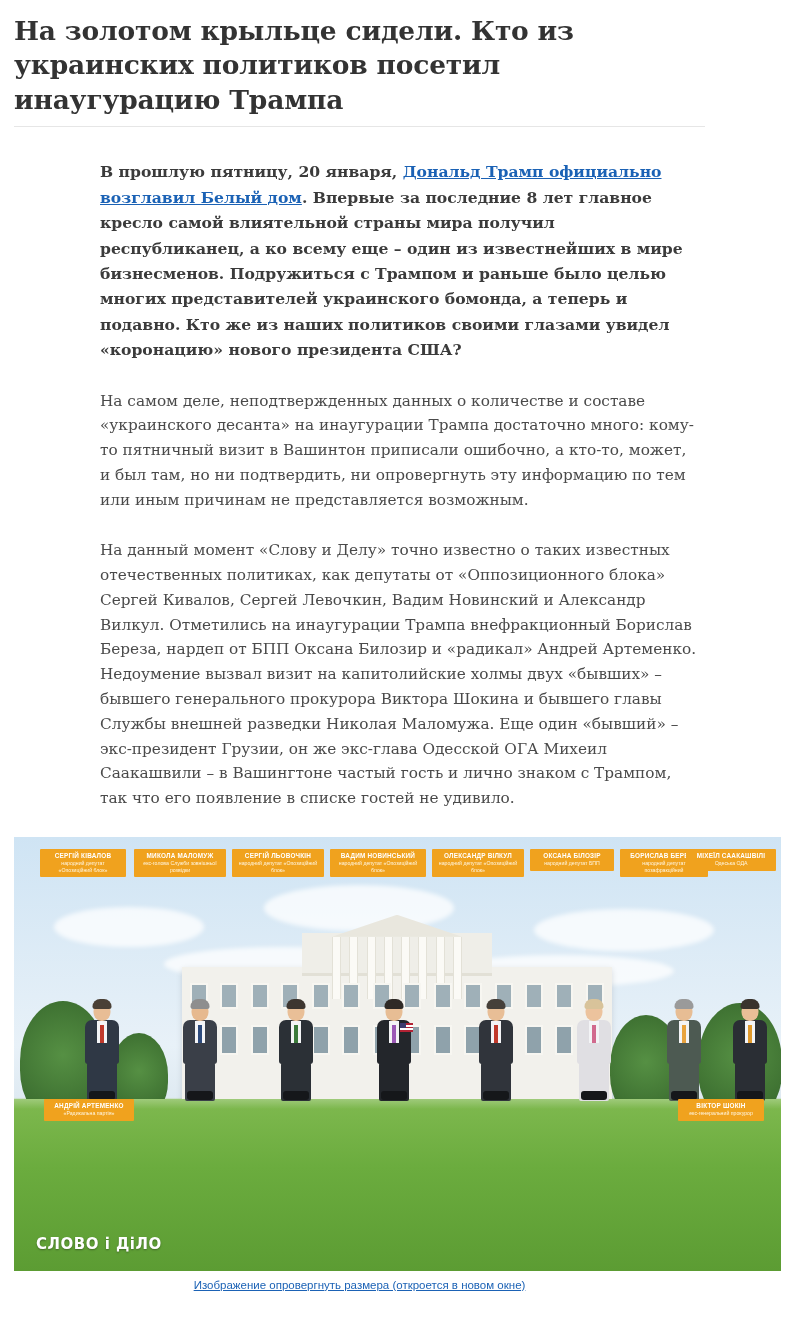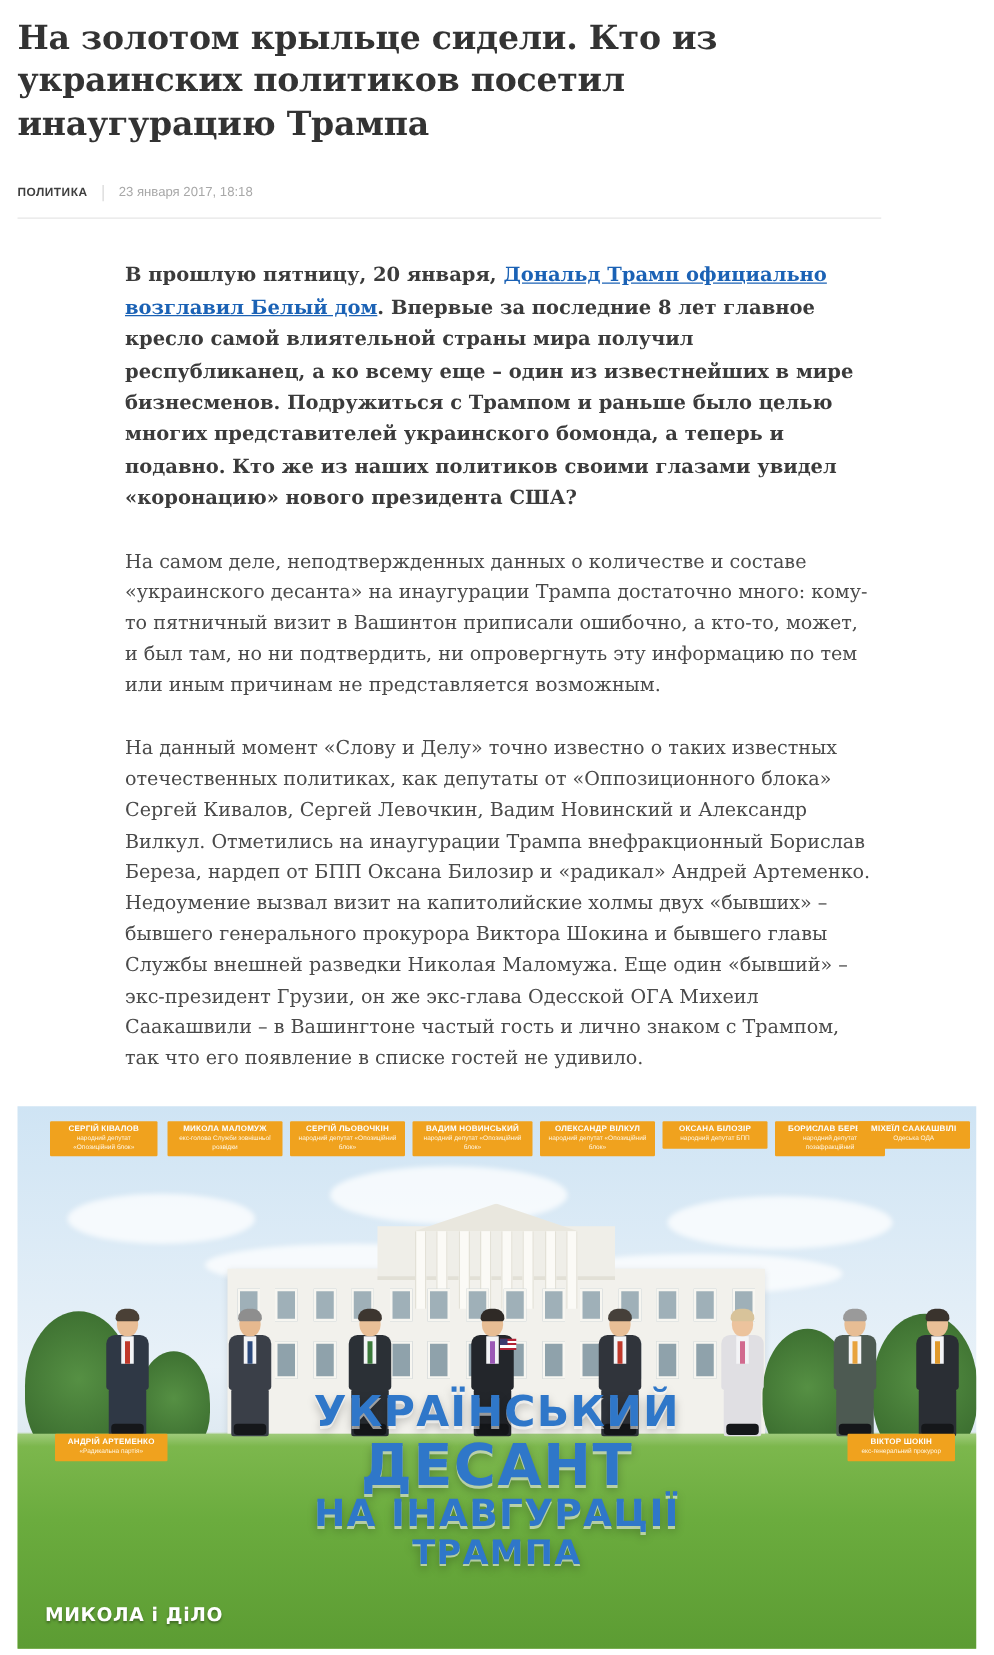--- a/index.html
+++ b/index.html
@@ -367,25 +367,20 @@
     background: #3c3b6e;
   }
 </style>
 </head>
 <body>
 
 <div class="page">
 
   <h1 class="article-title">На золотом крыльце сидели. Кто из украинских политиков посетил инаугурацию Трампа</h1>
 
-  <div class="meta-row">
-    <span class="meta-rubric">ПОЛИТИКА</span>
-    <span class="meta-sep"></span>
-    <span class="meta-date">23 января 2017, 18:18</span>
-  </div>
   <div class="meta-hr"></div>
 
   <div class="body-wrap">
     <p class="para lead" id="para-0">В прошлую пятницу, 20 января, <a href="#">Дональд Трамп официально возглавил Белый дом</a>. Впервые за последние 8 лет главное кресло самой влиятельной страны мира получил республиканец, а ко всему еще – один из известнейших в мире бизнесменов. Подружиться с Трампом и раньше было целью многих представителей украинского бомонда, а теперь и подавно. Кто же из наших политиков своими глазами увидел «коронацию» нового президента США?</p>
     <p class="para" id="para-1">На самом деле, неподтвержденных данных о количестве и составе «украинского десанта» на инаугурации Трампа достаточно много: кому-то пятничный визит в Вашинтон приписали ошибочно, а кто-то, может, и был там, но ни подтвердить, ни опровергнуть эту информацию по тем или иным причинам не представляется возможным.</p>
     <p class="para" id="para-2">На данный момент «Слову и Делу» точно известно о таких известных отечественных политиках, как депутаты от «Оппозиционного блока» Сергей Кивалов, Сергей Левочкин, Вадим Новинский и Александр Вилкул. Отметились на инаугурации Трампа внефракционный Борислав Береза, нардеп от БПП Оксана Билозир и «радикал» Андрей Артеменко. Недоумение вызвал визит на капитолийские холмы двух «бывших» – бывшего генерального прокурора Виктора Шокина и бывшего главы Службы внешней разведки Николая Маломужа. Еще один «бывший» – экс-президент Грузии, он же экс-глава Одесской ОГА Михеил Саакашвили – в Вашингтоне частый гость и лично знаком с Трампом, так что его появление в списке гостей не удивило.</p>
   </div>
 
   <div class="figure">
     <div class="poster" id="poster">
@@ -554,27 +549,21 @@
           <div class="plate lower" style="left: 30px; width: 90px; bottom: 150px; background: rgb(240, 162, 30);">
             <span class="pl-name">АНДРІЙ АРТЕМЕНКО</span>
             <span class="pl-role">«Радикальна партія»</span>
           </div>
           <div class="plate lower" style="left: 664px; width: 86px; bottom: 150px; background: rgb(240, 162, 30);">
             <span class="pl-name">ВІКТОР ШОКІН</span>
             <span class="pl-role">екс-генеральний прокурор</span>
           </div>
         </div>
 
-      <div class="poster-head">
-        <div class="ph1">УКРАЇНСЬКИЙ</div>
-        <div class="ph2">ДЕСАНТ</div>
-        <div class="ph3">НА ІНАВГУРАЦІЇ</div>
-        <div class="ph4">ТРАМПА</div>
-      </div>
-
-      <div class="poster-logo">МИКОЛА і ДіЛО</div>
+
+      <div class="poster-logo">СЛОВО і ДіЛО</div>
     </div>
 
     <div class="figcaption">
       <a href="#">Изображение опровергнуть размера (откроется в новом окне)</a>
     </div>
   </div>
 </div>
 
 </body></html>

